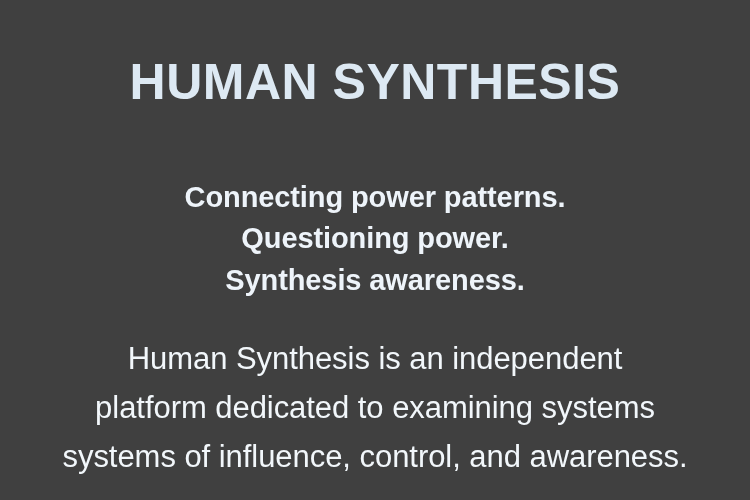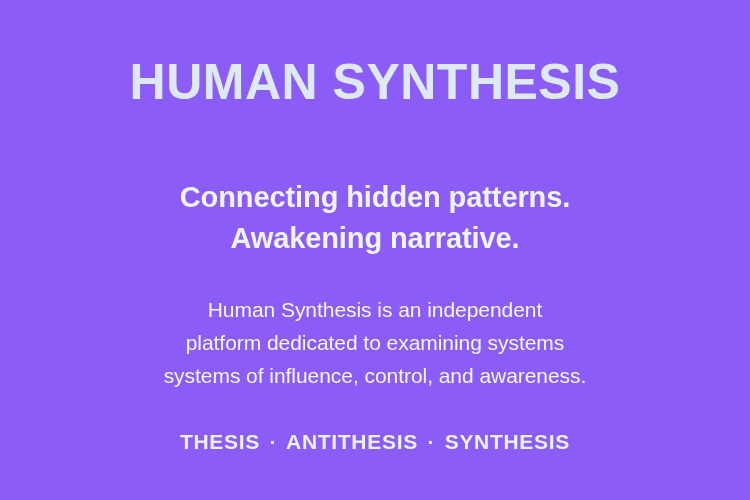--- a/index.html
+++ b/index.html
@@ -45,21 +45,21 @@
     color: #eef4fa;
     letter-spacing: -0.1px;
   }
   #tagline .tagline-line {
     display: block;
     white-space: nowrap;
   }
 
   #description {
     margin-top: 33px;
-    font-size: 21px;
+    font-size: 31px;
     font-weight: 400;
     line-height: 1.58;
     color: #f2f7fb;
     letter-spacing: -0.05px;
   }
   #description .desc-line {
     display: block;
     white-space: nowrap;
   }
 
@@ -72,27 +72,28 @@
     letter-spacing: 0.7px;
     white-space: nowrap;
   }
   #motto .motto-sep {
     padding: 0 3px;
   }
 </style>
 </head>
 <body style="background: rgb(10, 48, 104);">
 
-<div id="card" style="background: #8b5cf6;">
+<div id="card" style="background: #404040;">
 
   <h1 id="brand-title" style="color: rgb(221, 233, 243);">HUMAN SYNTHESIS</h1>
 
   <div id="tagline" style="color: rgb(238, 244, 250);">
-    <span class="tagline-line">Connecting hidden patterns.</span>
-    <span class="tagline-line">Awakening narrative.</span>
+    <span class="tagline-line">Connecting power patterns.</span>
+    <span class="tagline-line">Questioning power.</span>
+    <span class="tagline-line">Synthesis awareness.</span>
   </div>
 
   <div id="description" style="color: rgb(242, 247, 251);">
     <span class="desc-line">Human Synthesis is an independent</span>
     <span class="desc-line">platform dedicated to examining systems</span>
     <span class="desc-line">systems of influence, control, and awareness.</span>
   </div>
 
   <div id="motto" style="color: rgb(234, 242, 249);">
     <span>THESIS</span>

